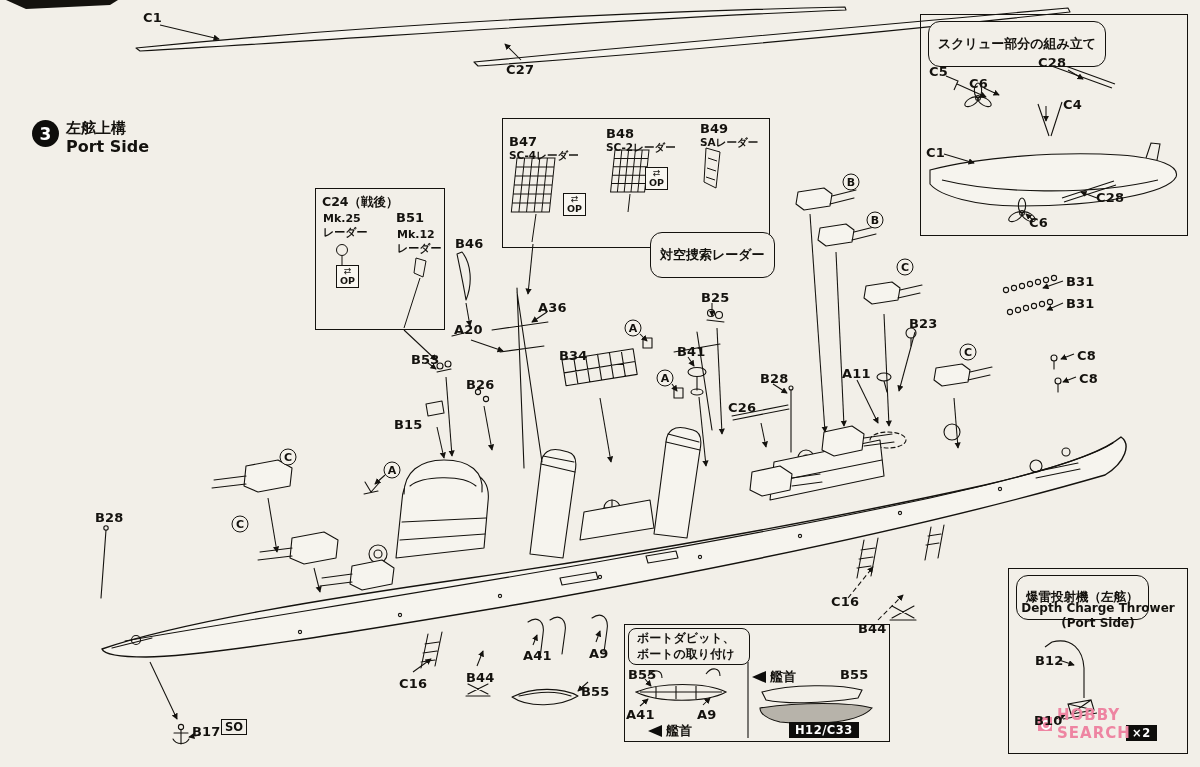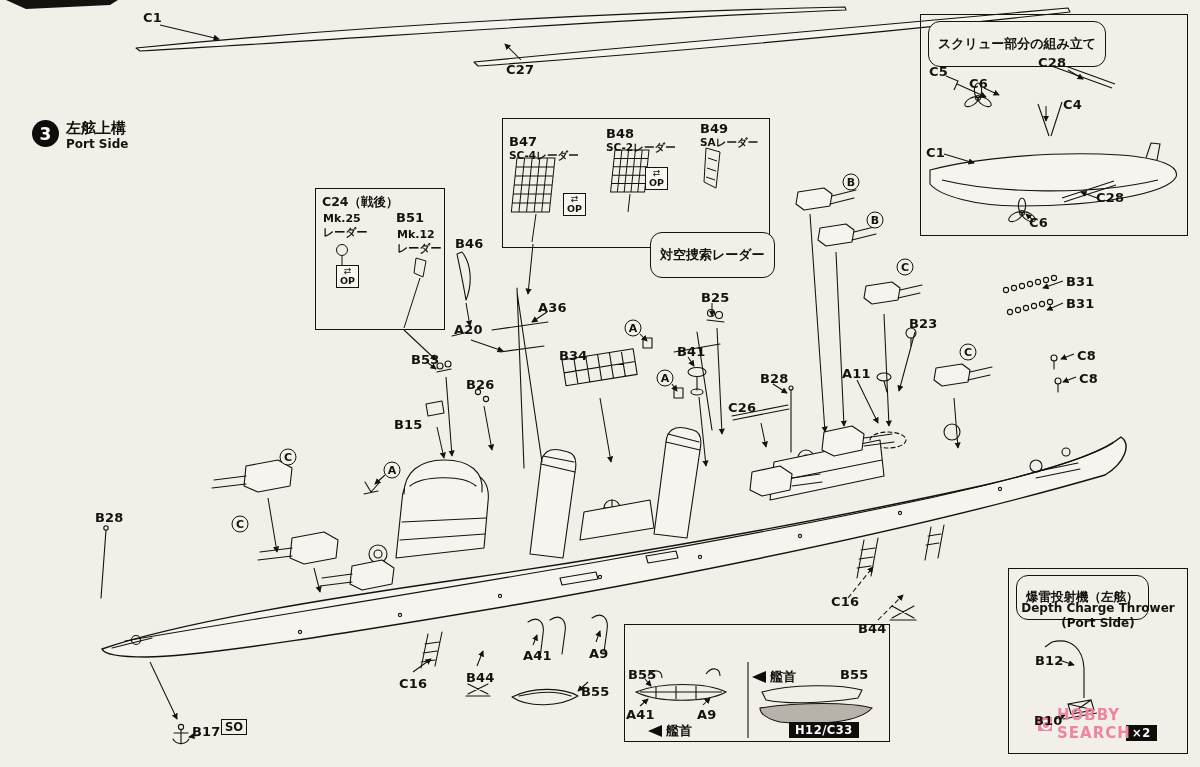--- a/index.html
+++ b/index.html
@@ -24,21 +24,21 @@
 
   .black-tag { position:absolute; background:#0e0d0b; color:#fff; font-weight:bold; font-size:11.5px;
     padding:1px 6px; letter-spacing:.5px; }
   .so-badge { position:absolute; border:1.6px solid #14120e; font-weight:bold; font-size:11.5px;
     padding:0 3px; color:#14120e; background:#f2efe8; }
 
   .step-badge { position:absolute; left:32px; top:120px; display:flex; align-items:flex-start; gap:7px; }
   .step-circle { width:27px; height:27px; border-radius:50%; background:#0e0d0b; color:#fff;
     font-weight:bold; font-size:17px; display:flex; align-items:center; justify-content:center; }
   .step-jp { font-weight:bold; font-size:15px; color:#14120e; line-height:1.1; }
-  .step-en { font-weight:bold; font-size:12px; color:#14120e;text-align:center; }
+  .step-en { font-weight:bold; font-size:16px; color:#14120e;text-align:center; }
 
   .radar-col { position:absolute; color:#14120e; }
   .radar-col .rid { font-weight:bold; font-size:13px; }
   .radar-col .rname { font-weight:bold; font-size:10.5px; }
 
   .box-note { position:absolute; color:#14120e; font-weight:bold; }
   .fs12 { font-size:12.5px; } .fs11 { font-size:11px; } .fs13 { font-size:13px; }
 
   .depth-sub { position:absolute; left:1012px; width:172px; text-align:center; font-weight:bold;
     font-size:12px; color:#14120e; }
@@ -315,20 +315,24 @@
   </svg>
 
   <div class="frame-box" style="left:920px; top:14px; width:268px; height:222px"></div>
   <div class="frame-box" style="left:502px; top:118px; width:268px; height:130px"></div>
   <div class="frame-box" style="left:315px; top:188px; width:130px; height:142px"></div>
   <div class="frame-box" style="left:624px; top:624px; width:266px; height:118px"></div>
   <div class="frame-box" style="left:1008px; top:568px; width:180px; height:186px"></div>
 
   <div class="pill" style="left:928px; top:21px">スクリュー部分の組み立て</div>
   <div class="pill" style="left:650px; top:232px">対空捜索レーダー</div>
+  <div class="pill two-line" style="left:628px; top:628px; width:122px">
+    <span>ボートダビット、</span><br>
+    <span>ボートの取り付け</span>
+  </div>
   <div class="pill" style="left:1016px; top:575px; font-size:12.5px">爆雷投射機（左舷）</div>
   <div class="depth-sub" style="top:601px">Depth Charge Thrower</div>
   <div class="depth-sub" style="top:616px">(Port Side)</div>
 
   <div class="step-badge">
     <div class="step-circle">3</div>
     <div>
       <div class="step-jp">左舷上構</div>
       <div class="step-en">Port Side</div>
     </div>

